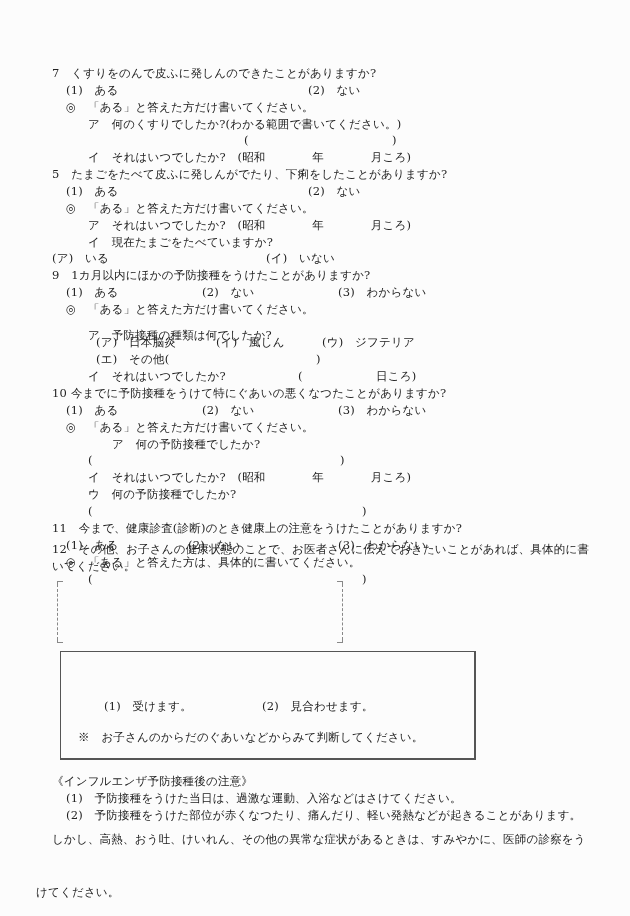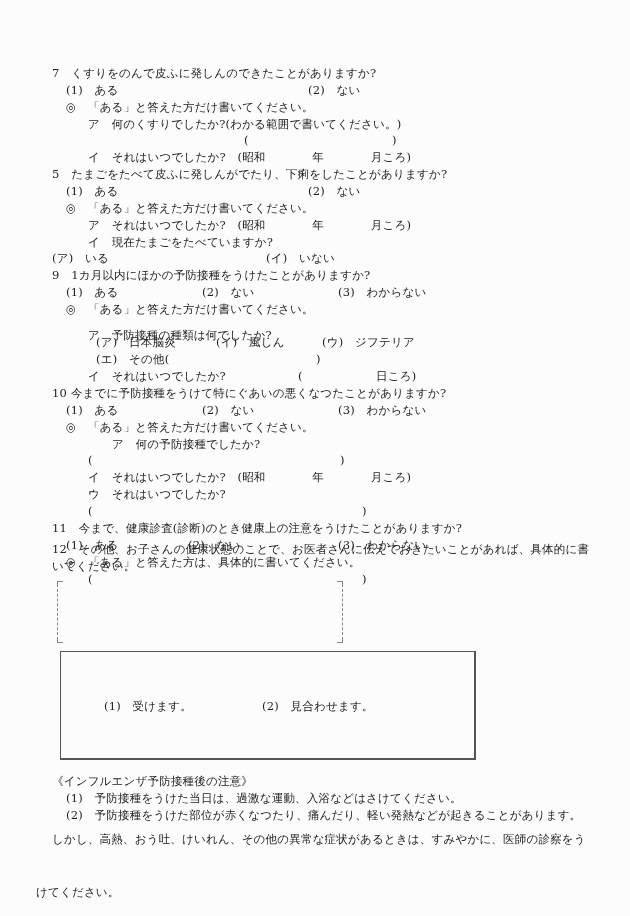--- a/index.html
+++ b/index.html
@@ -91,21 +91,21 @@
 
   <div class="ln" style="left:52px;top:386px;">10 今までに予防接種をうけて特にぐあいの悪くなつたことがありますか?</div>
   <div class="ln" style="left:66px;top:403px;">(1)　ある</div>
   <div class="ln" style="left:202px;top:403px;">(2)　ない</div>
   <div class="ln" style="left:338px;top:403px;">(3)　わからない</div>
   <div class="ln" style="left:66px;top:420px;">◎　「ある」と答えた方だけ書いてください。</div>
   <div class="ln" style="left:88px;top:437px;margin-left:24px;">ア　何の予防接種でしたか?</div>
   <div class="ln" style="left:88px;top:453px;">(</div>
   <div class="ln" style="left:340px;top:453px;">)</div>
   <div class="ln" style="left:88px;top:470px;">イ　それはいつでしたか?　(昭和　　　　年　　　　月ころ)</div>
-  <div class="ln" style="left:88px;top:487px;">ウ　それはいつでしたか?</div>
+  <div class="ln" style="left:88px;top:487px;">ウ　何の予防接種でしたか?</div>
   <div class="ln" style="left:88px;top:504px;">(</div>
   <div class="ln" style="left:362px;top:504px;">)</div>
 </div>
 
 <div>
 
   <div class="ln" style="left:52px;top:521px;">11　今まで、健康診査(診断)のとき健康上の注意をうけたことがありますか?</div>
   <div class="ln" style="left:66px;top:538px;">(1)　ある</div>
   <div class="ln" style="left:188px;top:538px;">(2)　ない</div>
   <div class="ln" style="left:338px;top:538px;">(3)　わからない</div>
@@ -133,20 +133,21 @@
   <span class="corner bl"></span>
   <span class="corner br"></span>
   <span class="vl l"></span>
   <span class="vl r"></span>
   <textarea style=""></textarea>
 </div>
 
 <div class="decision-box">
   <div class="ln" style="left:43px;top:47px;">(1)　受けます。</div>
   <div class="ln" style="left:201px;top:47px;">(2)　見合わせます。</div>
+  <div class="ln" style="left:17px;top:78px;">※　お子さんのからだのぐあいなどからみて判断してください。</div>
 </div>
 
 <div>
   <div class="ln" style="left:52px;top:774px;">《インフルエンザ予防接種後の注意》</div>
   <div class="ln" style="left:66px;top:791px;">(1)　予防接種をうけた当日は、過激な運動、入浴などはさけてください。</div>
   <div class="ln" style="left:66px;top:808px;">(2)　予防接種をうけた部位が赤くなつたり、痛んだり、軽い発熱などが起きることがあります。</div>
   <div class="ln" style="left:52px;top:825px;margin-top:7px;">しかし、高熱、おう吐、けいれん、その他の異常な症状があるときは、すみやかに、医師の診察をう</div>
   <div class="ln" style="left:36px;top:841px;margin-top:44px;">けてください。</div>
 </div>
 

